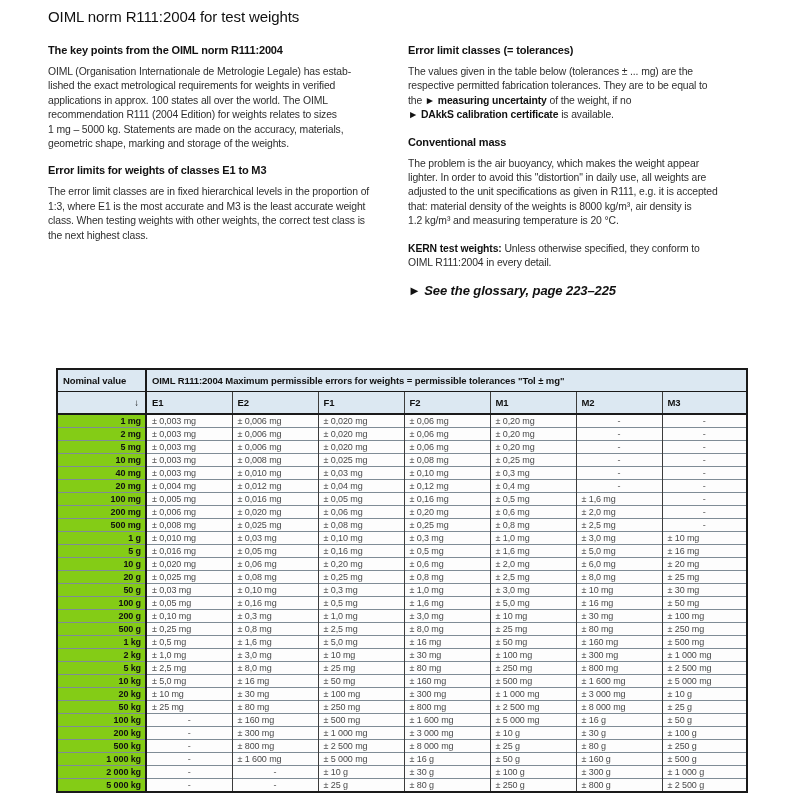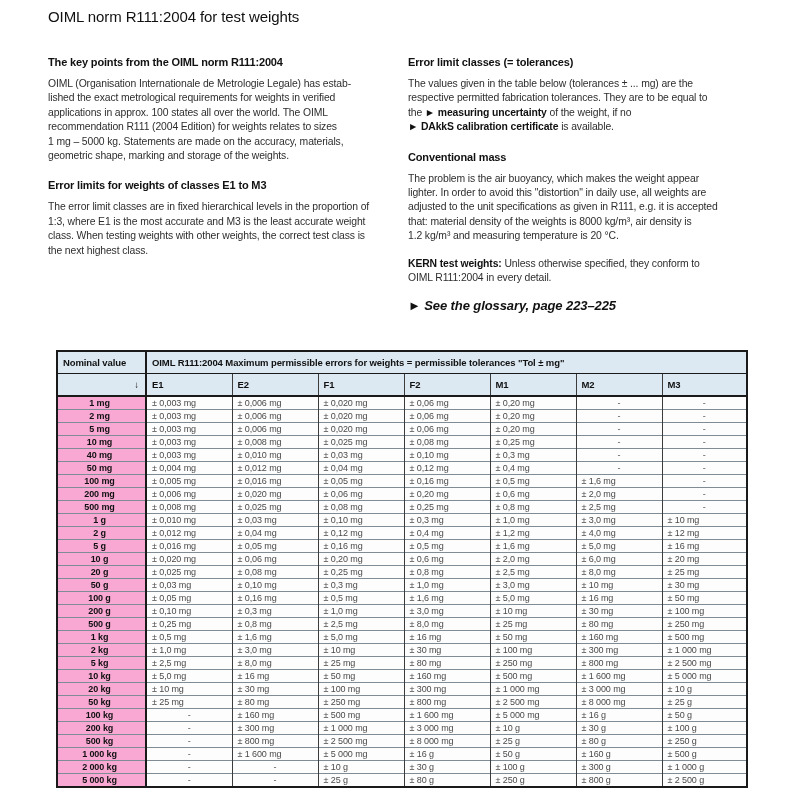--- a/index.html
+++ b/index.html
@@ -3,41 +3,41 @@
 <meta charset="utf-8">
 <style>
   html,body{margin:0;padding:0;background:#fff;}
   .page{position:relative;width:800px;height:800px;background:#ffffff;overflow:hidden;
         font-family:"Liberation Sans","DejaVu Sans",sans-serif;color:#1c1c1c;text-decoration:underline;}
   .title{position:absolute;left:48px;top:8px;margin:0;font-size:15px;font-weight:400;
          letter-spacing:-0.1px;color:#111;}
   .col{position:absolute;top:40px;}
   .col-left{left:48px;width:350px;}
   .col-right{left:408px;width:352px;}
-  .hd{font-size:11px;font-weight:700;margin:16px 0 8px 0;letter-spacing:-0.15px;color:#111;line-height:13px;}
+  .hd{font-size:11px;font-weight:700;margin:4px 0 8px 0;letter-spacing:-0.15px;color:#111;line-height:13px;}
   .para{font-size:10.4px;line-height:14.4px;margin:0 0 13px 0;white-space:pre-line;
         color:#2e2e2e;letter-spacing:-0.12px;}
   .para b{color:#111;margin-top:32px;}
   .bline{display:block;}
   .glossary{font-size:13px;font-weight:700;font-style:italic;margin:0;color:#111;letter-spacing:-0.1px;}
   
-  .tol-table{position:absolute;left:56px;top:350px;width:690px;border-collapse:collapse;
+  .tol-table{position:absolute;left:56px;top:368px;width:690px;border-collapse:collapse;
              table-layout:fixed;border:2px solid #1a1a1a;}
   .tol-table th,.tol-table td{overflow:hidden;white-space:nowrap;}
   .tol-table thead th{background:#dce8f2;font-size:9.5px;font-weight:700;text-align:left;
                       padding:0 0 0 5px;color:#111;border-left:1px solid #3c3c3c;height:21px;
                       letter-spacing:-0.1px;}
   .tol-table tr.h1 th{border-bottom:1px solid #1a1a1a;}
   .tol-table tr.h2 th{border-bottom:2px solid #1a1a1a;}
   .arrow-cell{text-align:right !important;padding:0 6px 0 0 !important;font-size:12px;}
   .sep-left{border-left:2px solid #1a1a1a !important;}
   .tol-table tbody td{height:12px;border-top:1px solid #7f8c96;border-left:1px solid #3c3c3c;
                       font-size:9px;letter-spacing:-0.1px;}
   .tol-table tbody tr:first-child td{border-top:none;}
-  td.nom{background:#f9a8d4;font-weight:700;text-align:center;padding:0 4px 0 0;color:#111;}
+  td.nom{background:#84cc16;font-weight:700;text-align:right;padding:0 4px 0 0;color:#111;}
   td.val{background:#fdfdfd;color:#4a4a4a;text-align:left;padding:0 0 0 5px;}
   td.dash{text-align:center;padding:0;color:#555;}
 </style>
 </head>
 <body>
 
 <div class="page">
 
   <h1 class="title">OIML norm R111:2004 for test weights</h1>
 
@@ -143,21 +143,21 @@
           <td class="nom">40 mg</td>
           <td class="val sep-left">± 0,003 mg</td>
           <td class="val">± 0,010 mg</td>
           <td class="val">± 0,03 mg</td>
           <td class="val">± 0,10 mg</td>
           <td class="val">± 0,3 mg</td>
           <td class="val dash">-</td>
           <td class="val dash">-</td>
         </tr>
         <tr>
-          <td class="nom">50 mg</td>
+          <td class="nom">20 mg</td>
           <td class="val sep-left">± 0,004 mg</td>
           <td class="val">± 0,012 mg</td>
           <td class="val">± 0,04 mg</td>
           <td class="val">± 0,12 mg</td>
           <td class="val">± 0,4 mg</td>
           <td class="val dash">-</td>
           <td class="val dash">-</td>
         </tr>
         <tr>
           <td class="nom">100 mg</td>
@@ -193,30 +193,20 @@
           <td class="nom">1 g</td>
           <td class="val sep-left">± 0,010 mg</td>
           <td class="val">± 0,03 mg</td>
           <td class="val">± 0,10 mg</td>
           <td class="val">± 0,3 mg</td>
           <td class="val">± 1,0 mg</td>
           <td class="val">± 3,0 mg</td>
           <td class="val">± 10 mg</td>
         </tr>
         <tr>
-          <td class="nom">2 g</td>
-          <td class="val sep-left">± 0,012 mg</td>
-          <td class="val">± 0,04 mg</td>
-          <td class="val">± 0,12 mg</td>
-          <td class="val">± 0,4 mg</td>
-          <td class="val">± 1,2 mg</td>
-          <td class="val">± 4,0 mg</td>
-          <td class="val">± 12 mg</td>
-        </tr>
-        <tr>
           <td class="nom">5 g</td>
           <td class="val sep-left">± 0,016 mg</td>
           <td class="val">± 0,05 mg</td>
           <td class="val">± 0,16 mg</td>
           <td class="val">± 0,5 mg</td>
           <td class="val">± 1,6 mg</td>
           <td class="val">± 5,0 mg</td>
           <td class="val">± 16 mg</td>
         </tr>
         <tr>

